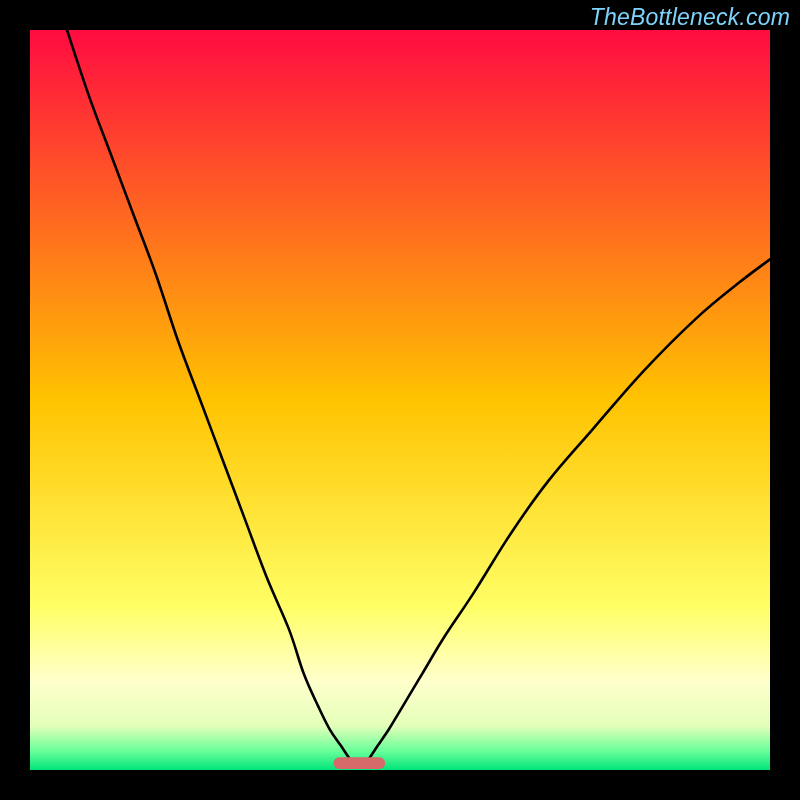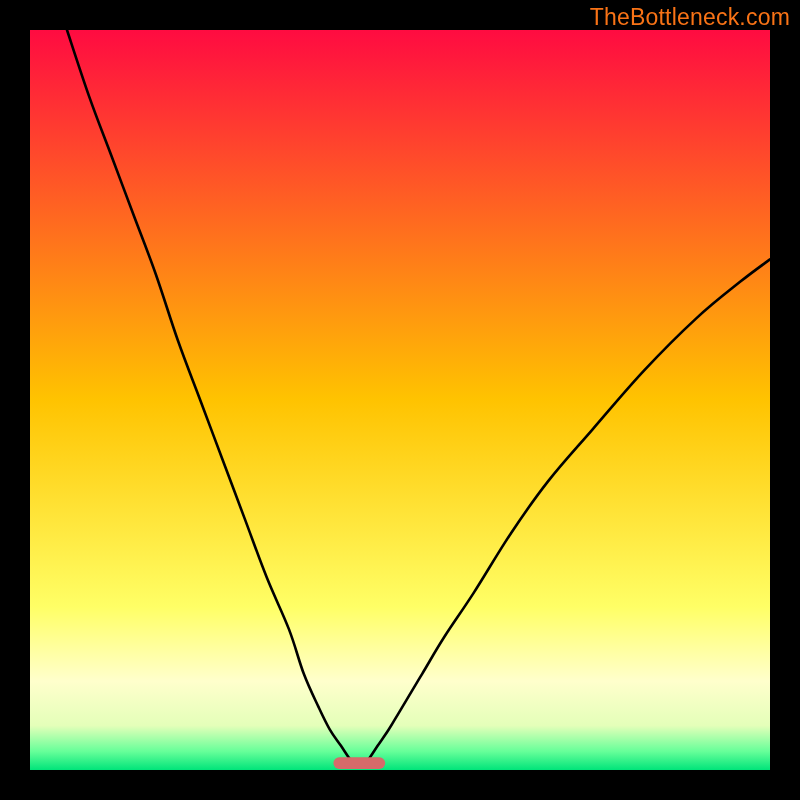--- a/index.html
+++ b/index.html
@@ -24,24 +24,25 @@
     left: 30px;
     top: 30px;
     width: 740px;
     height: 740px;
   }
   .plot svg { display: block; }
   .watermark {
     position: absolute;
     top: 4px;
     right: 10px;
-    color: #f97316;
+    color: #7dd3fc;
     font-size: 23px;
     font-weight: 500;
     letter-spacing: 0.2px;
+    font-style: italic;
   }
 </style>
 </head>
 <body>
 
 <div class="frame">
   <div class="watermark">TheBottleneck.com</div>
   <div class="plot">
     <svg id="chart-svg" width="740" height="740" viewBox="0 0 740 740">
         <defs>

